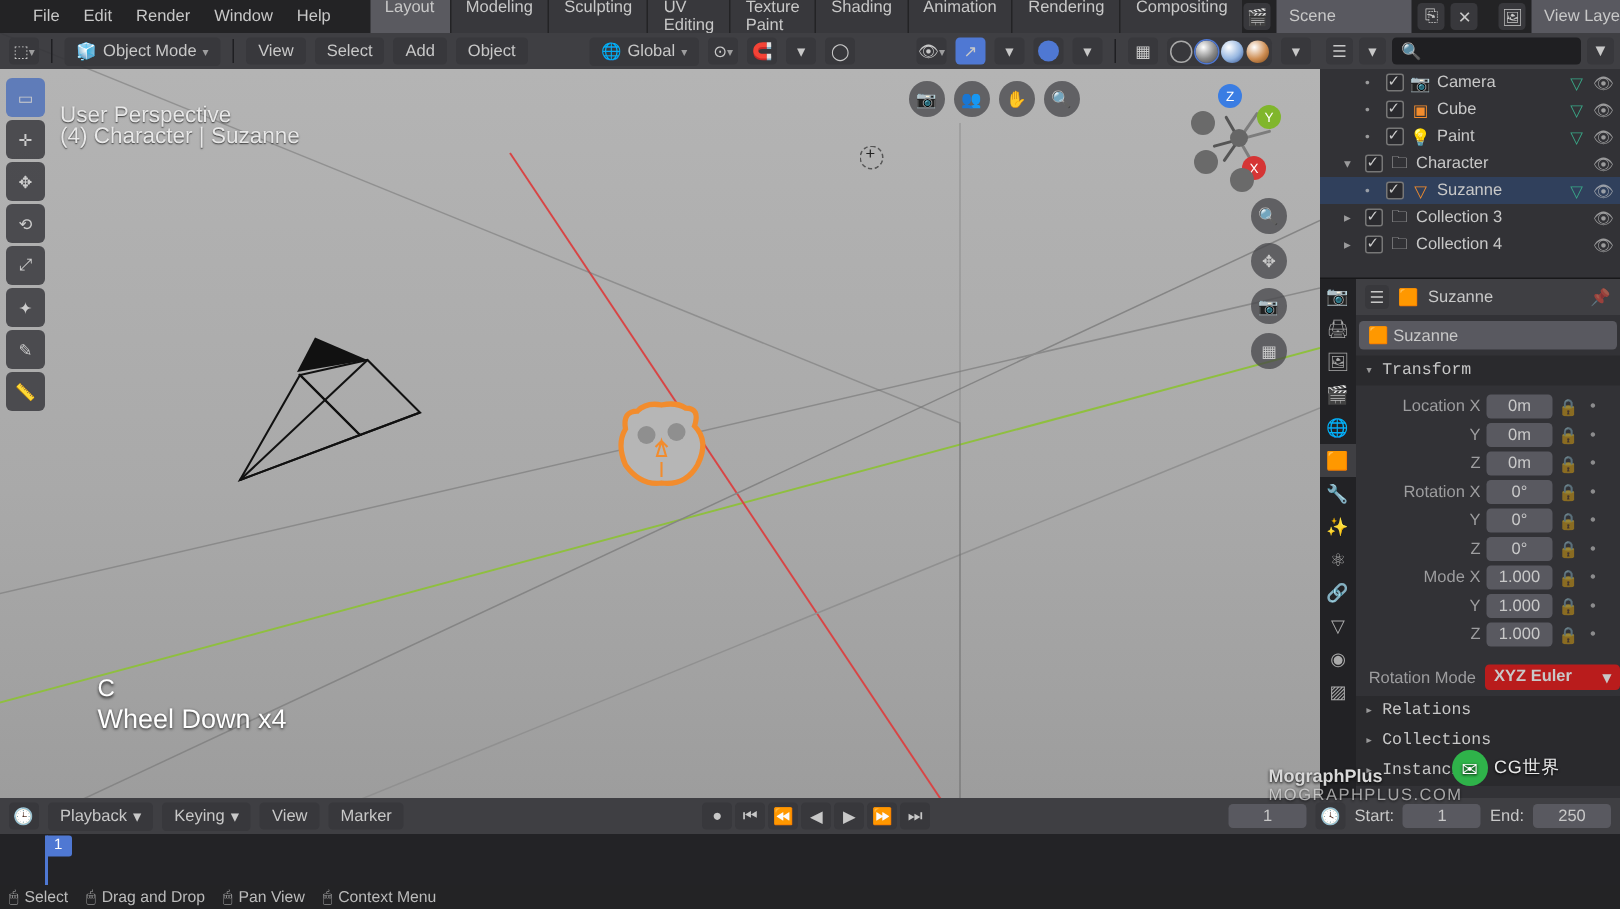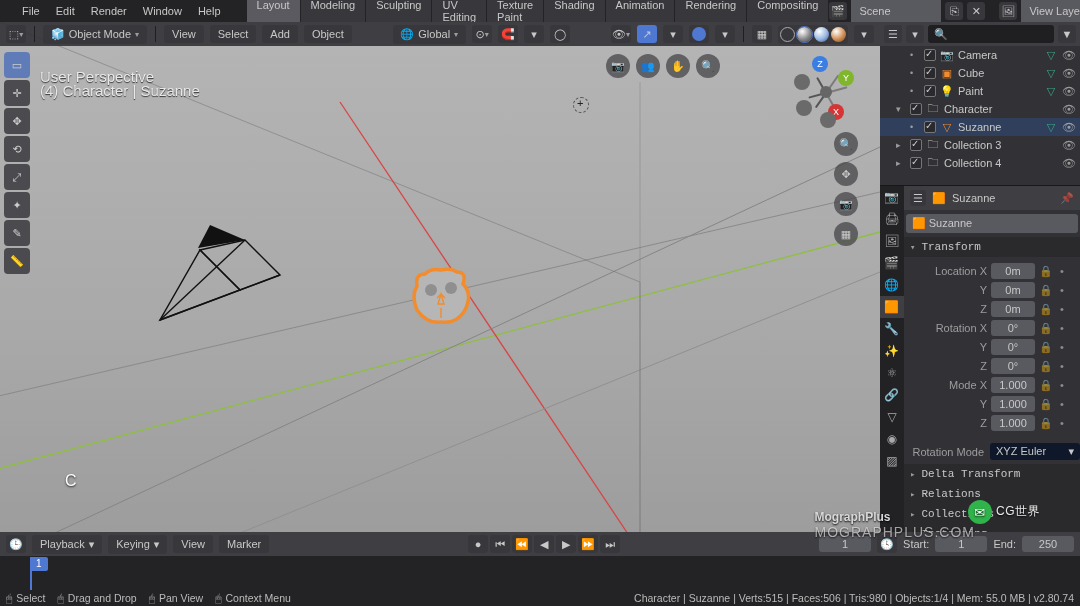--- a/index.html
+++ b/index.html
@@ -86,21 +86,21 @@
   .panelh{background:#2a2a2d;padding:4px 6px;display:flex;align-items:center;gap:4px;font-family:Liberation Mono, monospace;}
   .panelh::before{content:"▾";font-size:9px;opacity:.7;margin-right:2px;}
   .panelh.closed::before{content:"▸";}
   .xform{padding:4px 13px 6px;}
   .xrow{display:flex;align-items:center;height:18px;gap:4px;margin:1px 0;}
   .xrow .lbl{width:70px;text-align:right;color:var(--txt-dim);}
   .xrow .val{flex:1;background:var(--field);border-radius:3px;text-align:center;line-height:16px;height:16px;}
   .xrow .lock{width:14px;opacity:.5;text-align:center;}
   .xrow .dot{width:10px;opacity:.6;text-align:center;}
   .dropdown-wide{margin:4px 0;display:flex;align-items:center;gap:6px;}
-  .dropdown-wide .sel{flex:1;background:#0f172a;border-radius:3px;padding:2px 6px;position:relative;}
+  .dropdown-wide .sel{flex:1;background:#b91c1c;border-radius:3px;padding:2px 6px;position:relative;font-weight:bold;}
   
   .timeline{height:58px;background:var(--bg2);display:flex;flex-direction:column;}
   .tl-bar{height:24px;display:flex;align-items:center;padding:0 6px;gap:6px;background:var(--hdr);}
   .tl-bar .spacer{flex:1;}
   .tl-bar .btn{background:var(--bg3);}
   .playback{display:flex;gap:2px;}
   .playback .pb{width:20px;height:18px;background:var(--bg3);border-radius:3px;display:flex;align-items:center;justify-content:center;}
   .tl-bar .numf{background:var(--field);border-radius:3px;width:52px;text-align:center;padding:2px 4px;}
   .ruler{flex:1;position:relative;background:#232326;}
   .ruler .ticks{display:flex;position:absolute;top:3px;left:30px;right:10px;justify-content:space-between;color:#bababa;font-size:10px;}
@@ -226,20 +226,21 @@
       <div class="tool">📏</div>
     </div>
 
     <div class="info">
       <div>User Perspective</div>
       <div>(4) Character | Suzanne</div>
     </div>
 
     <div class="keyhint">
       <div class="k1">C</div>
+      <div class="k2">Wheel Down x4</div>
     </div>
 
     <div class="headerpivots">
       <div class="nb">📷</div>
       <div class="nb">👥</div>
       <div class="nb">✋</div>
       <div class="nb">🔍</div>
     </div>
 
     <div class="nav-gizmo">
@@ -419,21 +420,20 @@
               <span class="val">1.000</span>
               <span class="lock">🔒</span>
               <span class="dot">•</span>
             </div>
           </div>
         <div class="dropdown-wide">
           <span class="lbl" style="width:80px;text-align:right;color:var(--txt-dim)">Rotation Mode</span>
           <span class="sel"><span>XYZ Euler</span> <span class="chev" style="float:right">▾</span></span>
         </div>
         <div id="panels">
-            <div class="panelh closed">Delta Transform</div>
             <div class="panelh closed">Relations</div>
             <div class="panelh closed">Collections</div>
             <div class="panelh closed">Instancing</div>
           </div>
       </div>
     </div>
   </div>
 </div>
 
 <div class="timeline">
@@ -472,22 +472,21 @@
     <div class="playhead">1</div>
   </div>
 </div>
 
 <div class="status">
   <span class="sitem">🖱 <span>Select</span></span>
   <span class="sitem">🖱 <span>Drag and Drop</span></span>
   <span class="sitem">🖱 <span>Pan View</span></span>
   <span class="sitem">🖱 <span>Context Menu</span></span>
   <span class="spacer"></span>
-  <span class="sitem">Character | Suzanne | Verts:515 | Faces:506 | Tris:980 | Objects:1/4 | Mem: 55.0 MB | v2.80.74</span>
 </div>
 
 <div class="wm2">
   <div style="font-weight:600">MographPlus</div>
-  <div style="font-size:14px;opacity:.7;letter-spacing:1px">MOGRAPHPLUS.COM</div>
+  <div style="font-size:11px;opacity:.7;letter-spacing:1px">MOGRAPHPLUS.COM</div>
 </div>
 <div class="watermark">
   <span class="wm-circle">✉</span><span>CG世界</span>
 </div>
 
 </body></html>

